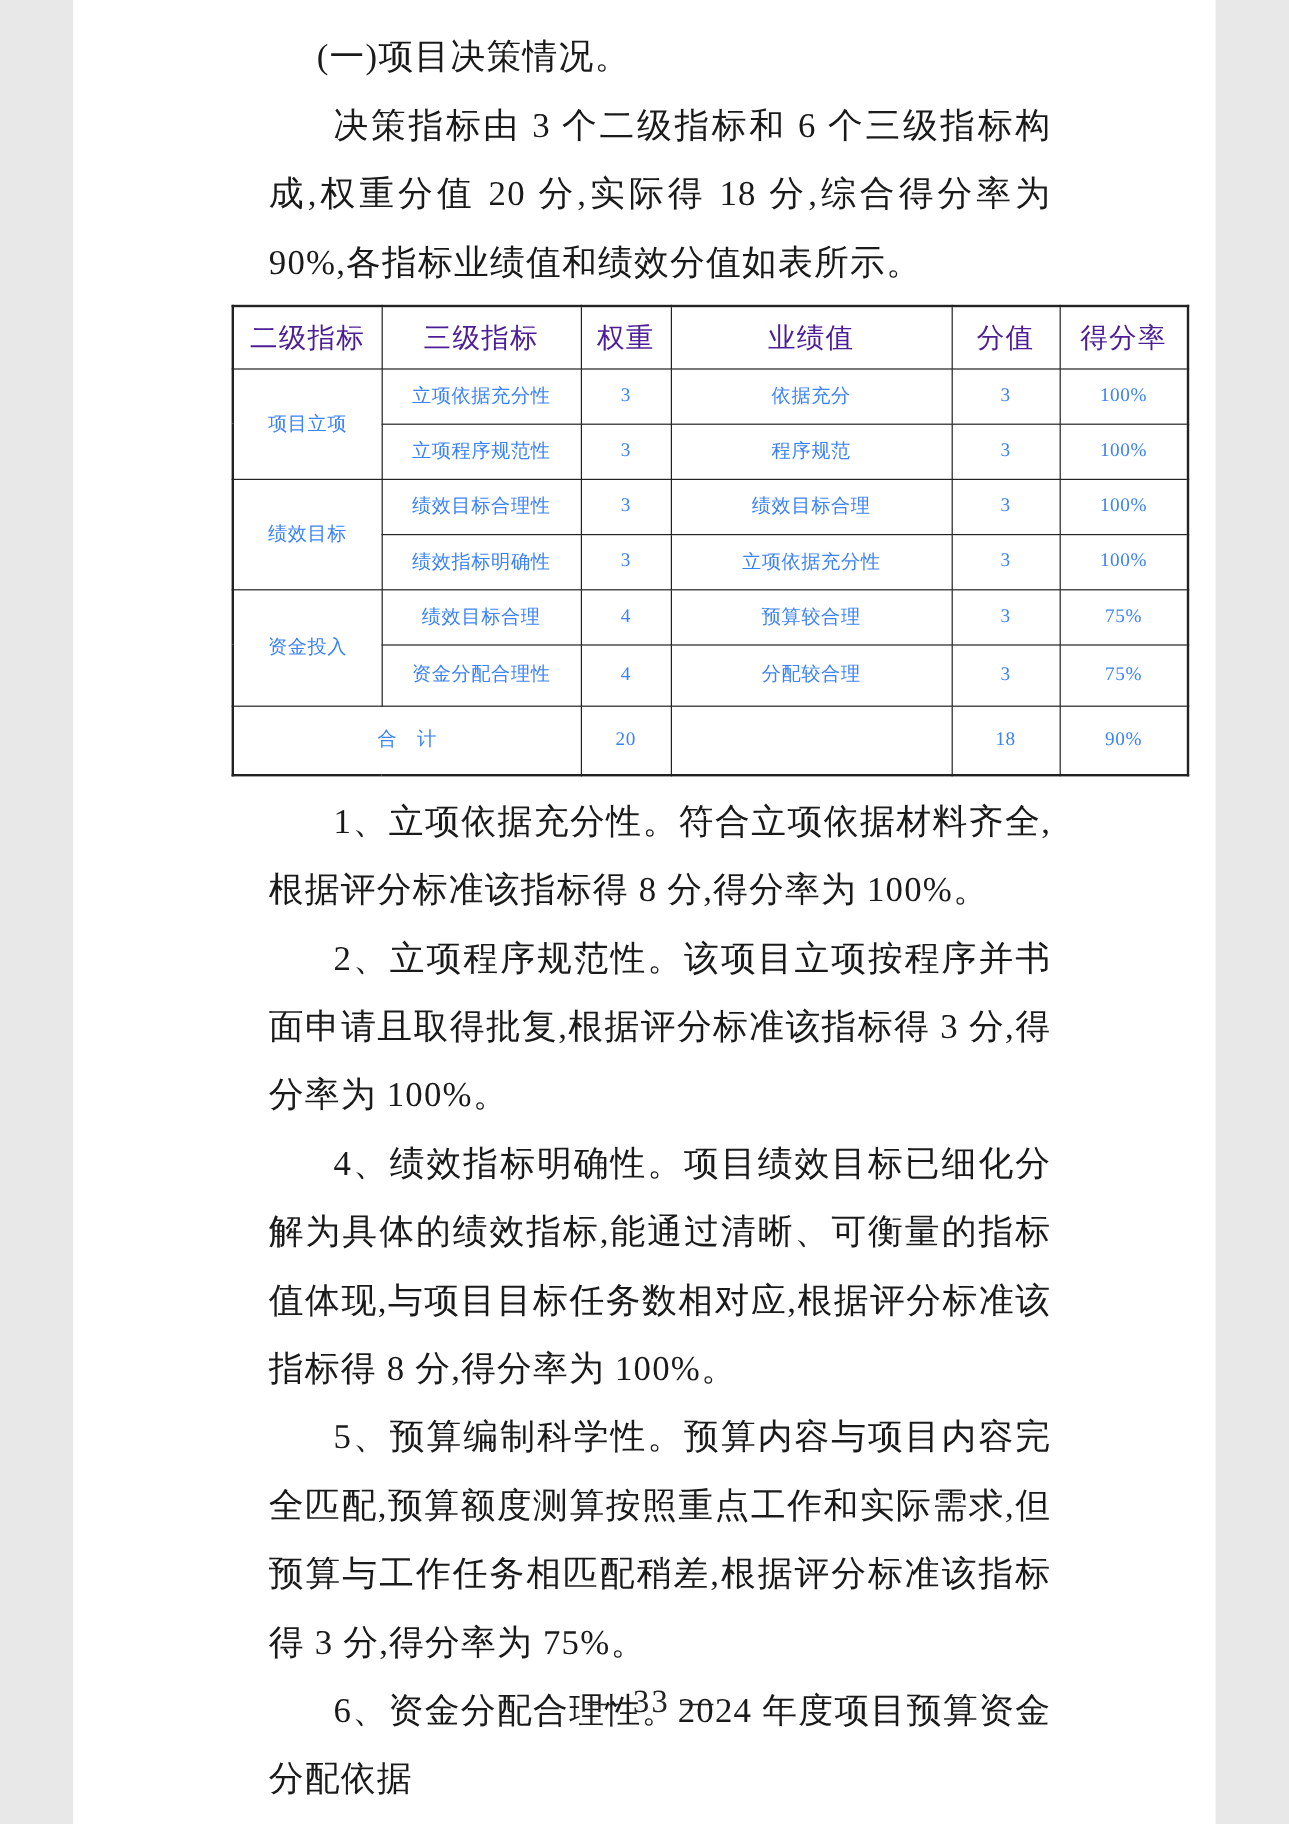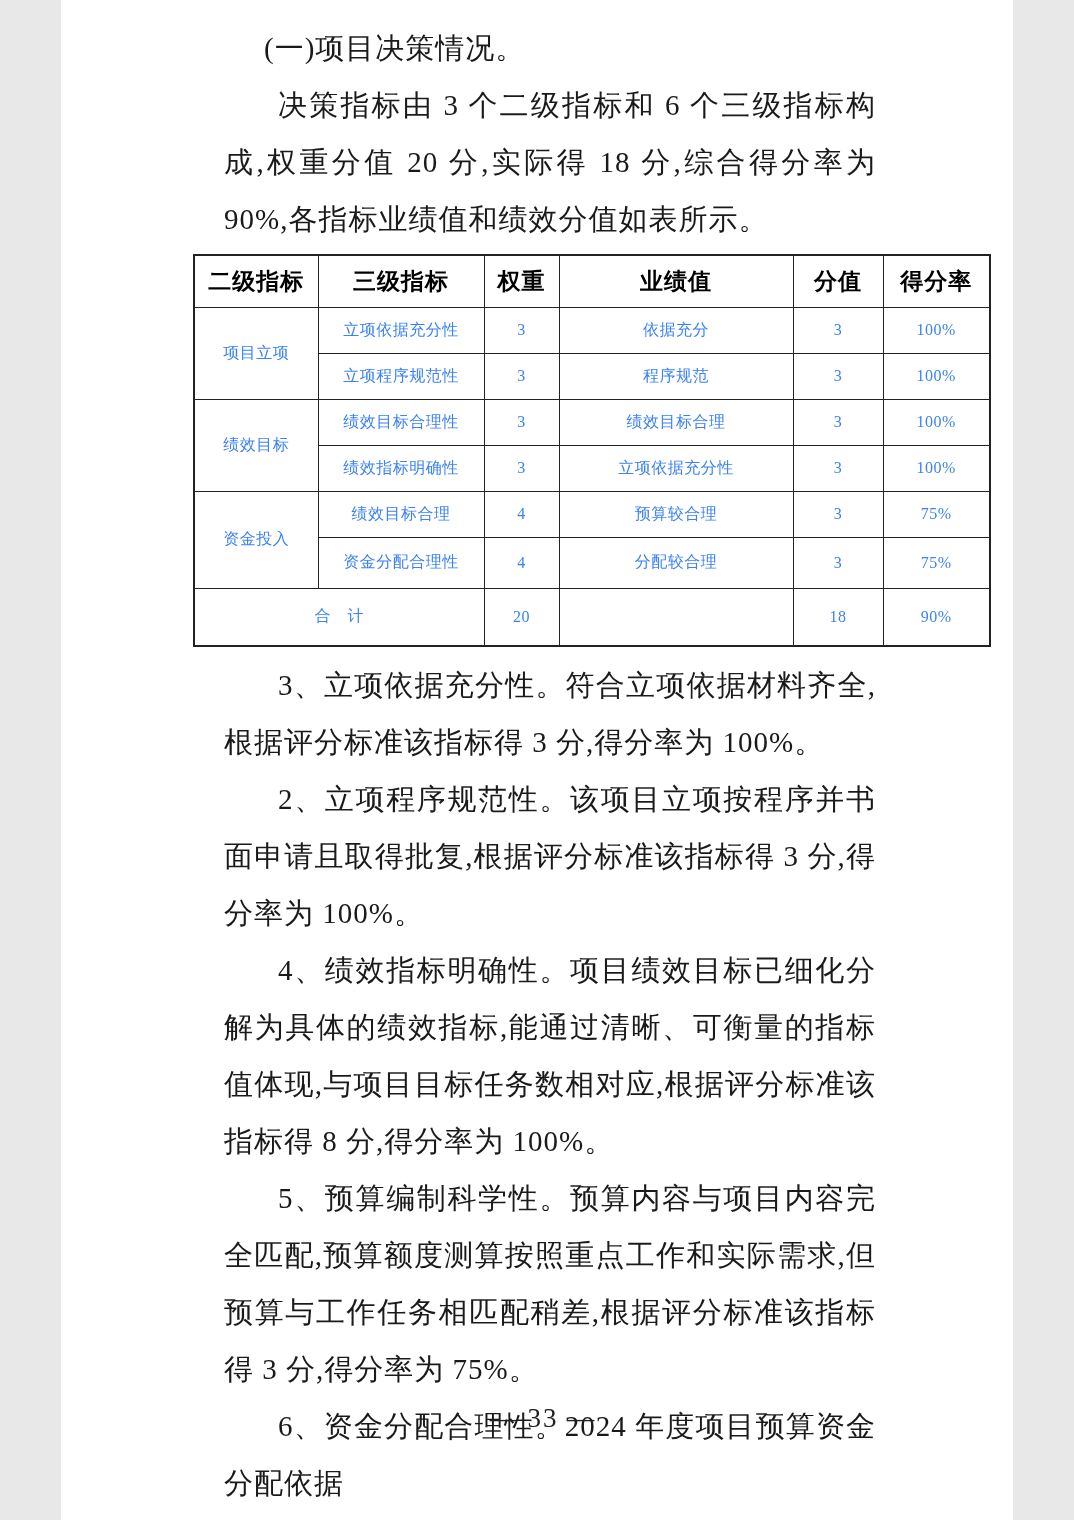--- a/index.html
+++ b/index.html
@@ -50,23 +50,23 @@
     border: 1.5px solid #222;
     text-align: center;
     vertical-align: middle;
     padding: 0 2px;
     letter-spacing: 0.5px;
     overflow: hidden;
   }
   table.score-table { border: 2px solid #222; }
   table.score-table th {
     font-size: 23px;
-    font-weight: bold;
+    font-weight: normal;
     letter-spacing: 1px;
-    color: #000000;
+    color: #4c1d95;
   }
   table.score-table td {
     font-size: 16px;
     font-weight: normal;
     color: #3b82f6;
   }
   tr.hdr-row   { height: 52px; }
   tr.data-row  { height: 46px; }
   tr.data-row-tall { height: 51px; }
   tr.total-row { height: 58px; }
@@ -160,21 +160,21 @@
         <tr class="total-row">
           <td colspan="2">合　计</td>
           <td>20</td>
           <td></td>
           <td>18</td>
           <td>90%</td>
         </tr>
       </tbody>
     </table>
 
-    <p class="doc-par">3、立项依据充分性。符合立项依据材料齐全,根据评分标准该指标得 3 分,得分率为 100%。</p>
+    <p class="doc-par">1、立项依据充分性。符合立项依据材料齐全,根据评分标准该指标得 8 分,得分率为 100%。</p>
     <p class="doc-par">2、立项程序规范性。该项目立项按程序并书面申请且取得批复,根据评分标准该指标得 3 分,得分率为 100%。</p>
     <p class="doc-par">4、绩效指标明确性。项目绩效目标已细化分解为具体的绩效指标,能通过清晰、可衡量的指标值体现,与项目目标任务数相对应,根据评分标准该指标得 8 分,得分率为 100%。</p>
     <p class="doc-par">5、预算编制科学性。预算内容与项目内容完全匹配,预算额度测算按照重点工作和实际需求,但预算与工作任务相匹配稍差,根据评分标准该指标得 3 分,得分率为 75%。</p>
     <p class="doc-par">6、资金分配合理性。2024 年度项目预算资金分配依据</p>
   </div>
 
   <div class="page-footer">— 33 —</div>
 </div>
 
 </body></html>

